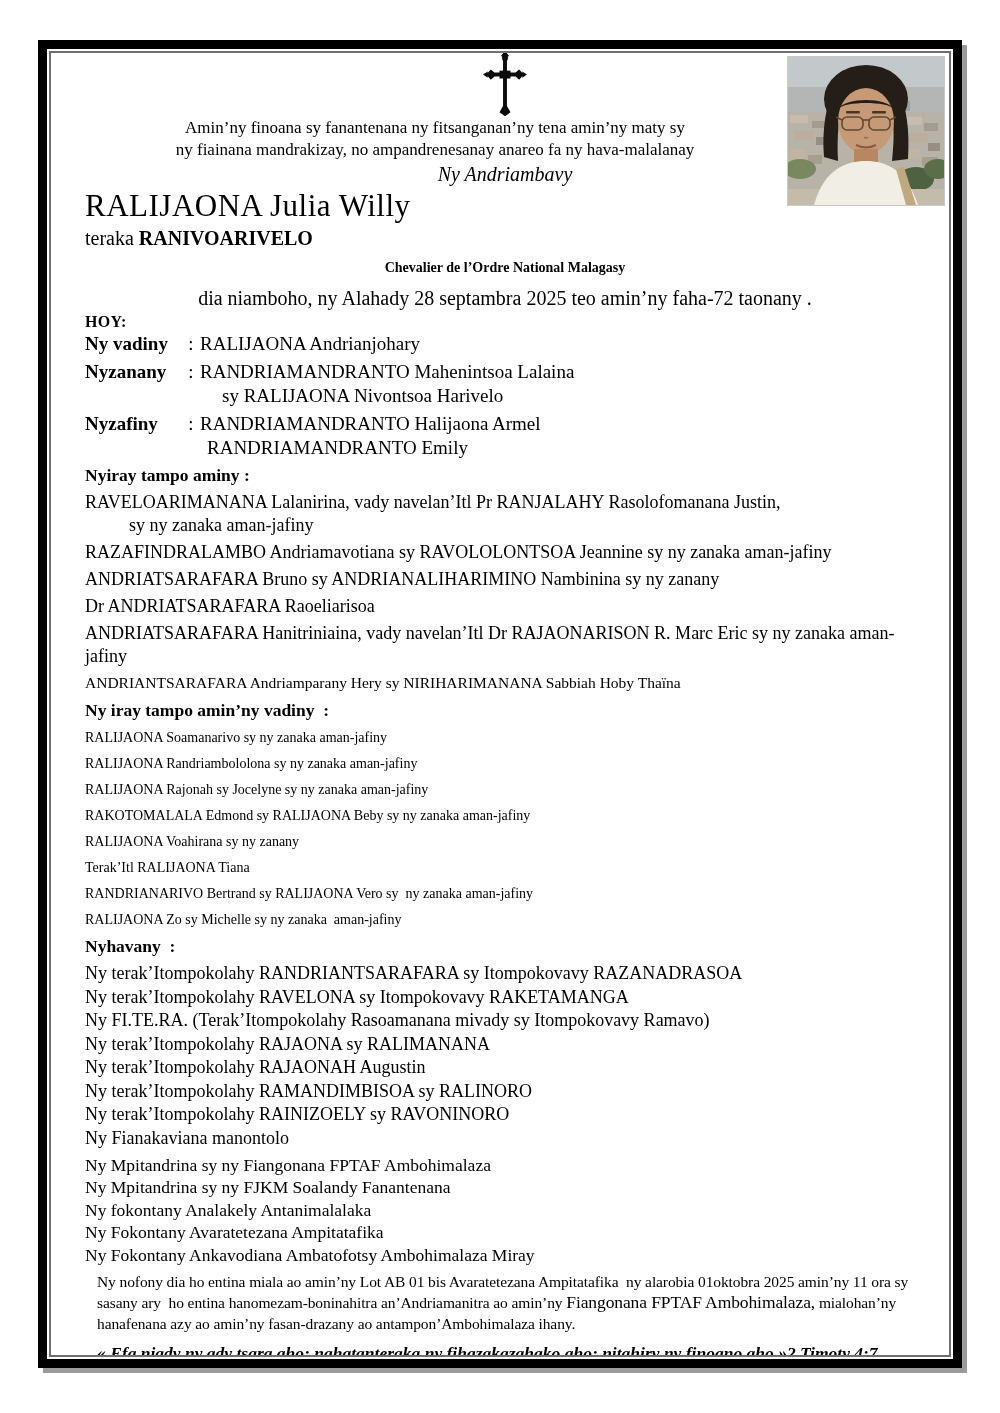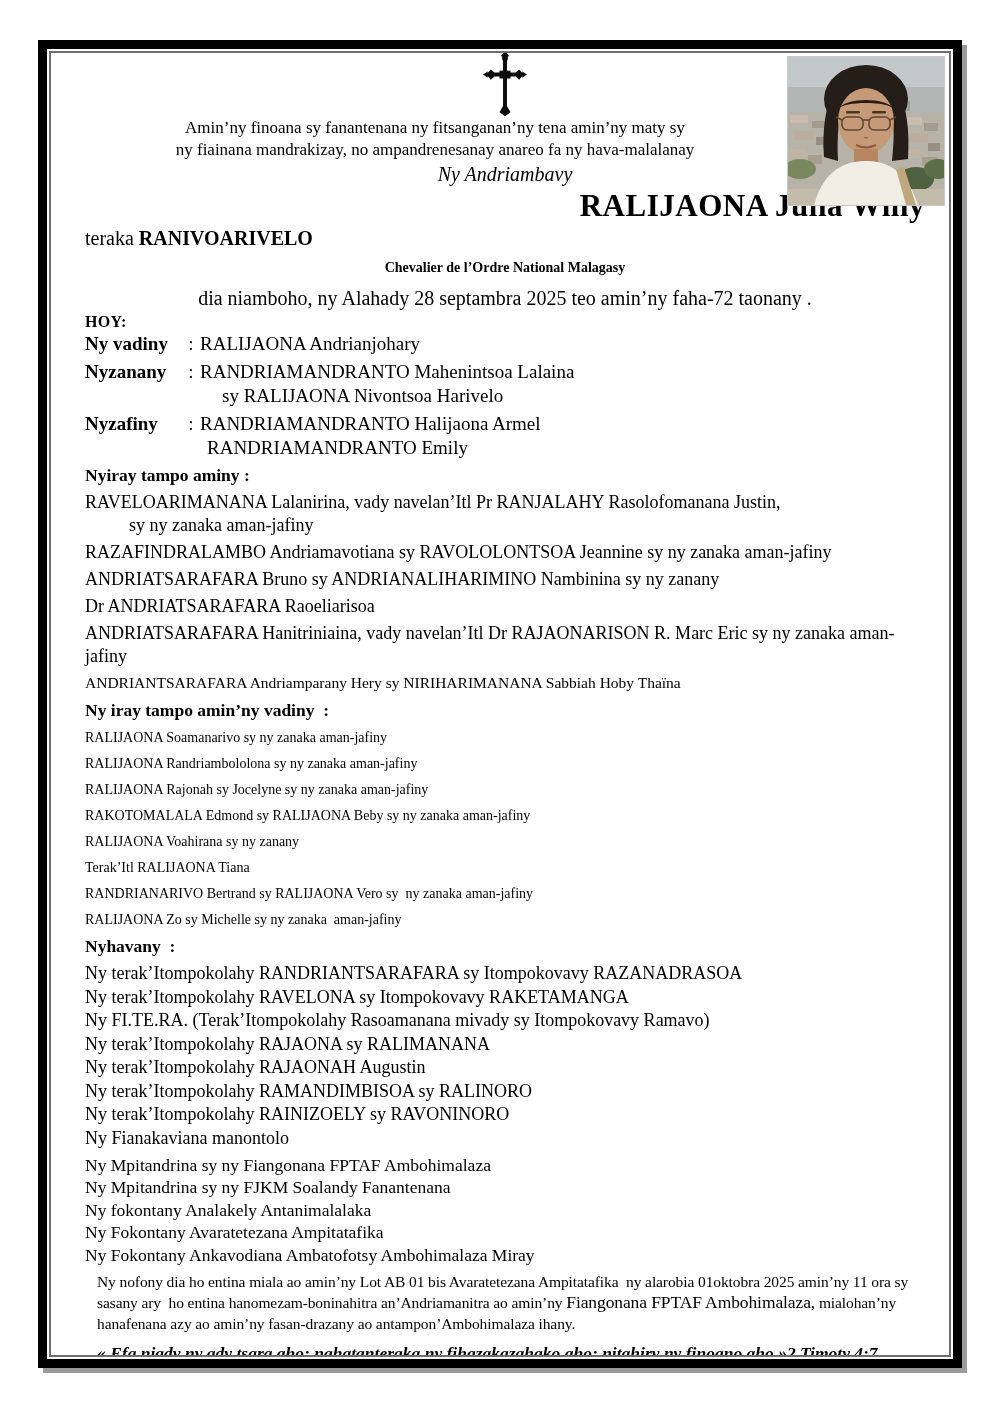--- a/index.html
+++ b/index.html
@@ -36,21 +36,21 @@
     position: absolute; top: 3px; right: 4px;
     width: 158px; height: 150px;
     border: 1px solid #c9c9c9;
     overflow: hidden;
   }
   .photo svg { display:block; }
 
   .intro { text-align: center; font-size: 17px; line-height: 22px; margin: 0 140px 0 0; }
 
   .honorific { text-align: center; font-style: italic; font-size: 20px; line-height: 26px; }
-  .deceased-name { text-align: right; font-weight: bold; font-size: 31px; line-height: 38px; letter-spacing: .5px; }
+  .deceased-name { text-align: left; font-weight: normal; font-size: 31px; line-height: 38px; letter-spacing: .5px; }
   .birth-line { text-align: left; font-size: 20px; line-height: 26px; }
   .birth-line .bname { font-weight: bold; }
   .distinction { text-align: center; font-weight: bold; font-size: 14px; line-height: 18px; margin-top: 8px; }
   .death-line { text-align: center; font-size: 20px; line-height: 26px; margin-top: 8px; }
 
   .hoy { font-weight: bold; font-size: 16px; line-height: 17px; margin-top: 2px; letter-spacing: .3px; }
 
   .fam-rows { margin-top: 2px; }
   .fam-row { display: flex; font-size: 19px; line-height: 24px; margin-bottom: 4px; }
   .fam-label { font-weight: bold; min-width: 97px; }

